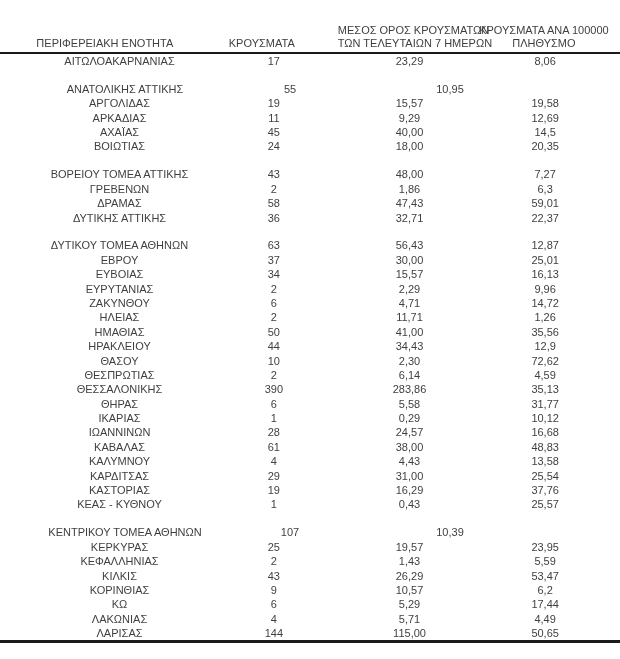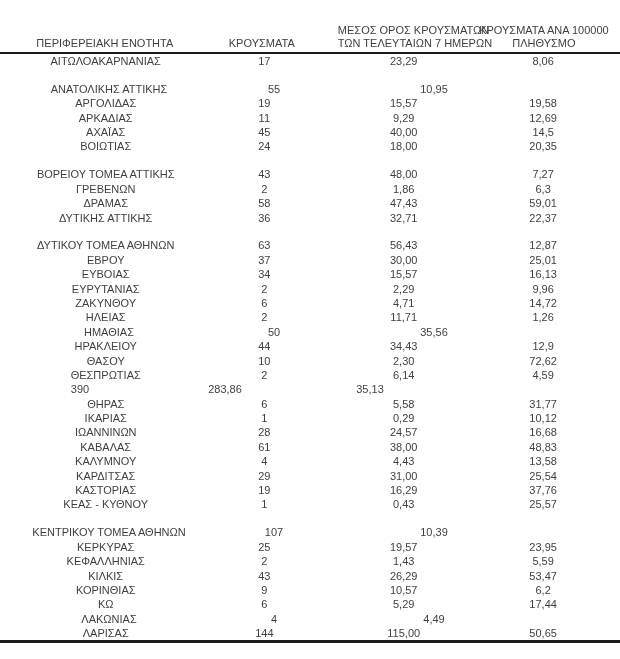--- a/index.html
+++ b/index.html
@@ -17,21 +17,21 @@
   .datatable { width: 620px; }
   .thead {
     display: flex;
     align-items: flex-end;
     border-bottom: 2px solid #1a1a1a;
     padding-bottom: 2px;
   }
   .th { text-align: center; line-height: 13px; white-space: nowrap; }
   .hline { white-space: nowrap; }
   .tbody { border-bottom: 3px solid #1a1a1a; }
-  .tr { display: flex; height: 14.4px; line-height: 14.4px; }
+  .tr { display: flex; height: 14.4px; line-height: 14.4px; margin-left: 16px; }
   .td { text-align: center; white-space: nowrap; overflow: visible; }
   .c1 { width: 170px; padding-left: 24px; }
   .c2 { width: 160px; }
   .c3 { width: 130px; }
   .c4 { width: 160px; }
   .spacer-row { height: 13.5px; }
 </style>
 </head>
 <body>
 
@@ -148,20 +148,21 @@
         </div>
         <div class="tr">
           <div class="td c1">ΗΛΕΙΑΣ</div>
           <div class="td c2">2</div>
           <div class="td c3">11,71</div>
           <div class="td c4">1,26</div>
         </div>
         <div class="tr">
           <div class="td c1">ΗΜΑΘΙΑΣ</div>
           <div class="td c2">50</div>
+          <div class="td c3">41,00</div>
           <div class="td c4">35,56</div>
         </div>
         <div class="tr">
           <div class="td c1">ΗΡΑΚΛΕΙΟΥ</div>
           <div class="td c2">44</div>
           <div class="td c3">34,43</div>
           <div class="td c4">12,9</div>
         </div>
         <div class="tr">
           <div class="td c1">ΘΑΣΟΥ</div>
@@ -169,20 +170,21 @@
           <div class="td c3">2,30</div>
           <div class="td c4">72,62</div>
         </div>
         <div class="tr">
           <div class="td c1">ΘΕΣΠΡΩΤΙΑΣ</div>
           <div class="td c2">2</div>
           <div class="td c3">6,14</div>
           <div class="td c4">4,59</div>
         </div>
         <div class="tr">
+          <div class="td c1">ΘΕΣΣΑΛΟΝΙΚΗΣ</div>
           <div class="td c2">390</div>
           <div class="td c3">283,86</div>
           <div class="td c4">35,13</div>
         </div>
         <div class="tr">
           <div class="td c1">ΘΗΡΑΣ</div>
           <div class="td c2">6</div>
           <div class="td c3">5,58</div>
           <div class="td c4">31,77</div>
         </div>
@@ -260,20 +262,21 @@
         </div>
         <div class="tr">
           <div class="td c1">ΚΩ</div>
           <div class="td c2">6</div>
           <div class="td c3">5,29</div>
           <div class="td c4">17,44</div>
         </div>
         <div class="tr">
           <div class="td c1">ΛΑΚΩΝΙΑΣ</div>
           <div class="td c2">4</div>
+          <div class="td c3">5,71</div>
           <div class="td c4">4,49</div>
         </div>
         <div class="tr">
           <div class="td c1">ΛΑΡΙΣΑΣ</div>
           <div class="td c2">144</div>
           <div class="td c3">115,00</div>
           <div class="td c4">50,65</div>
         </div>
       </div>
   </div>

